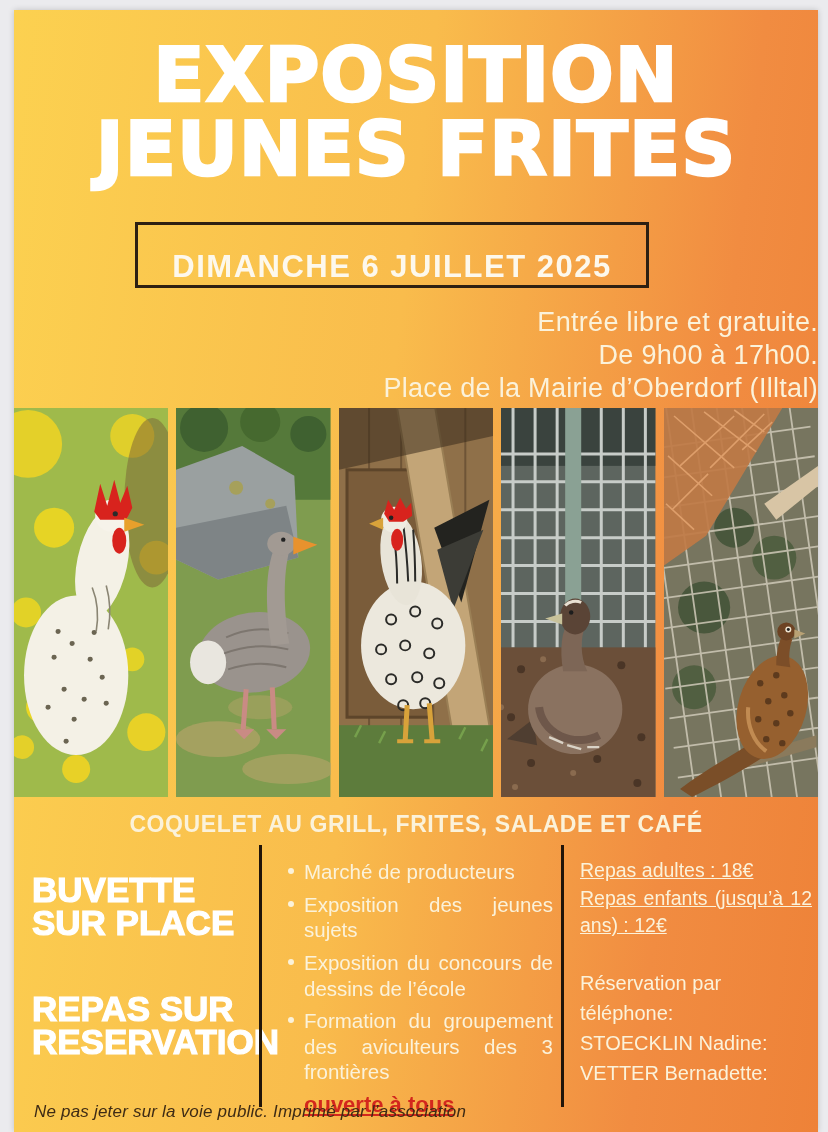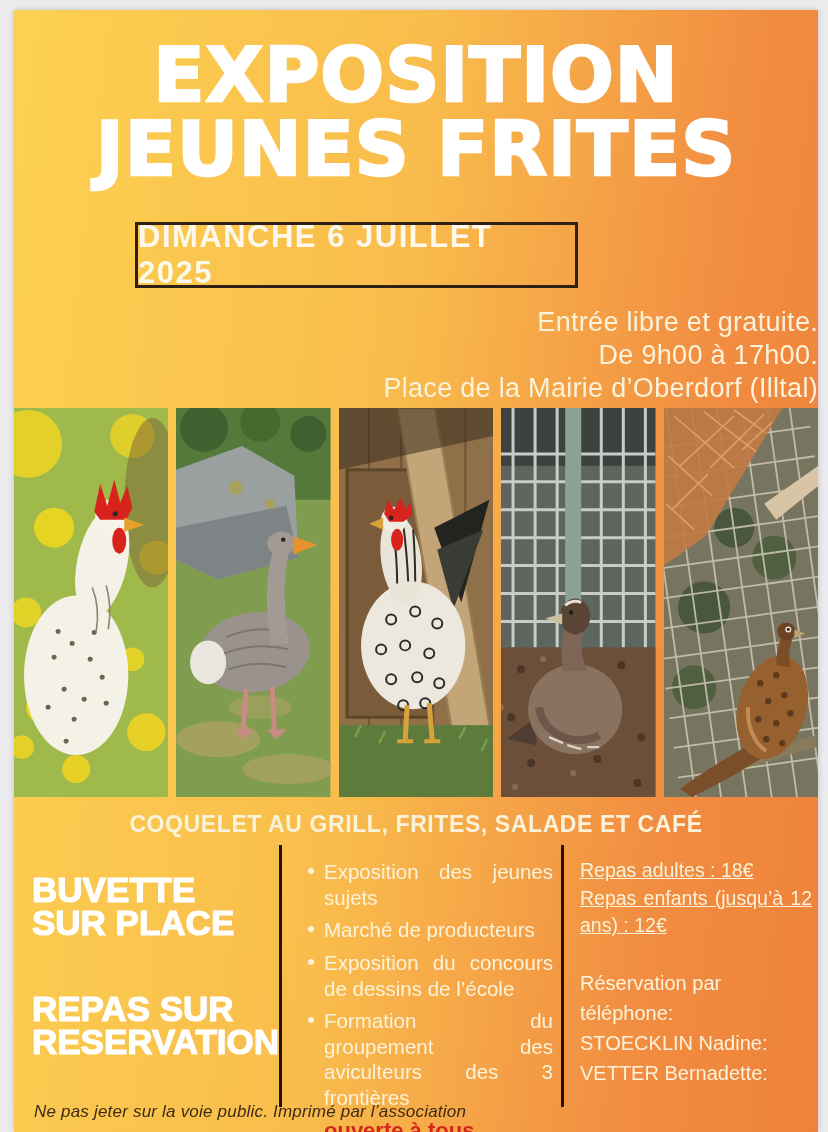--- a/index.html
+++ b/index.html
@@ -17,23 +17,23 @@
   }
   
   .title{
     padding-top:28px;text-align:center;color:#ffffff;
     font-family:"DejaVu Sans",sans-serif;font-weight:bold;
     font-size:75px;line-height:.99;letter-spacing:1px;
     -webkit-text-stroke:2.5px #ffffff;
   }
   
   .date-box{
-    position:absolute;left:121px;top:212px;width:443px;height:66px;
+    position:absolute;left:121px;top:212px;width:514px;height:66px;
     border:3px solid #2e2012;box-sizing:border-box;
-    display:flex;align-items:center;justify-content:center;
+    display:flex;align-items:flex-end;justify-content:center;
   }
   .date-box span{
     color:#fdf8ec;font-weight:bold;font-size:31px;letter-spacing:1.5px;
     font-family:"Liberation Sans",sans-serif;
   }
   
   .info{
     position:absolute;left:0;top:296px;width:100%;
     text-align:right;color:#fbf2da;font-size:27px;line-height:1.22;
     font-weight:300;letter-spacing:.3px;
@@ -48,21 +48,21 @@
   
   .food{
     position:absolute;left:0;top:801px;width:100%;
     text-align:center;color:#fbf2da;font-size:23px;letter-spacing:.6px;font-weight:700;
   }
   
   .columns{
     position:absolute;left:0;top:835px;width:804px;height:262px;
     display:flex;align-items:stretch;
   }
-  .col-left{width:265px;box-sizing:border-box;padding:28px 6px 0 18px;}
+  .col-left{width:245px;box-sizing:border-box;padding:28px 6px 0 18px;}
   .col-mid{width:305px;box-sizing:border-box;border-left:3px solid #211509;padding:14px 8px 0 26px;}
   .col-right{flex:1;box-sizing:border-box;border-left:3px solid #211509;padding:12px 6px 0 16px;}
   .big-label{
     color:#fff;font-weight:bold;font-size:35px;line-height:.95;
     letter-spacing:0;-webkit-text-stroke:1.2px #fff;text-transform:uppercase;
   }
   .big-label + .big-label{margin-top:52px;}
   .bullet{display:flex;margin-bottom:7px;}
   .bullet .dot{
     flex:0 0 6px;width:6px;height:6px;border-radius:50%;
@@ -293,25 +293,25 @@
   <div class="columns">
 
     <div class="col-left">
       <div class="big-label">BUVETTE SUR PLACE</div>
       <div class="big-label">REPAS SUR RESERVATION</div>
     </div>
 
     <div class="col-mid">
       <div class="bullet">
         <span class="dot"></span>
-        <span class="txt">Exposition des jeunes sujets</span>
+        <span class="txt">Marché de producteurs</span>
       </div>
       <div class="bullet">
         <span class="dot"></span>
-        <span class="txt">Marché de producteurs</span>
+        <span class="txt">Exposition des jeunes sujets</span>
       </div>
       <div class="bullet">
         <span class="dot"></span>
         <span class="txt">Exposition du concours de dessins de l’école</span>
       </div>
       <div class="bullet">
         <span class="dot"></span>
         <span class="txt">Formation du groupement des aviculteurs des 3 frontières</span>
       </div>
       <div class="highlight">ouverte à tous</div>

